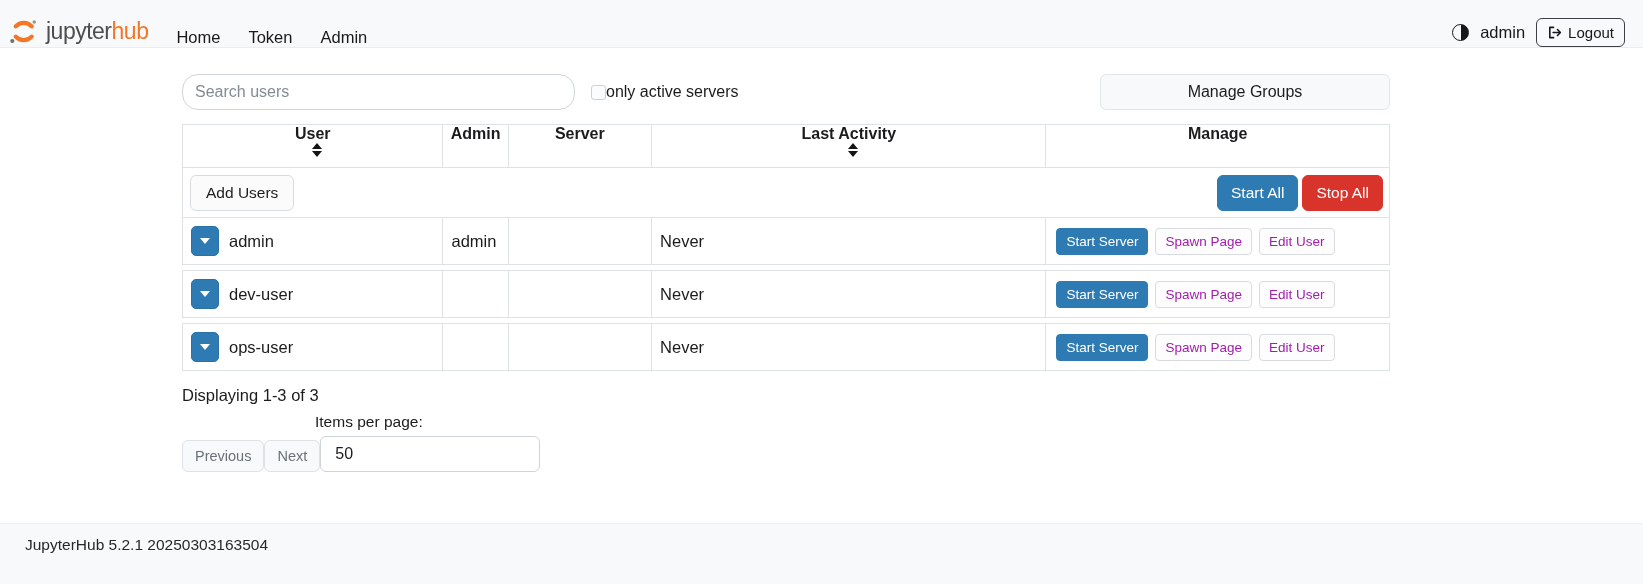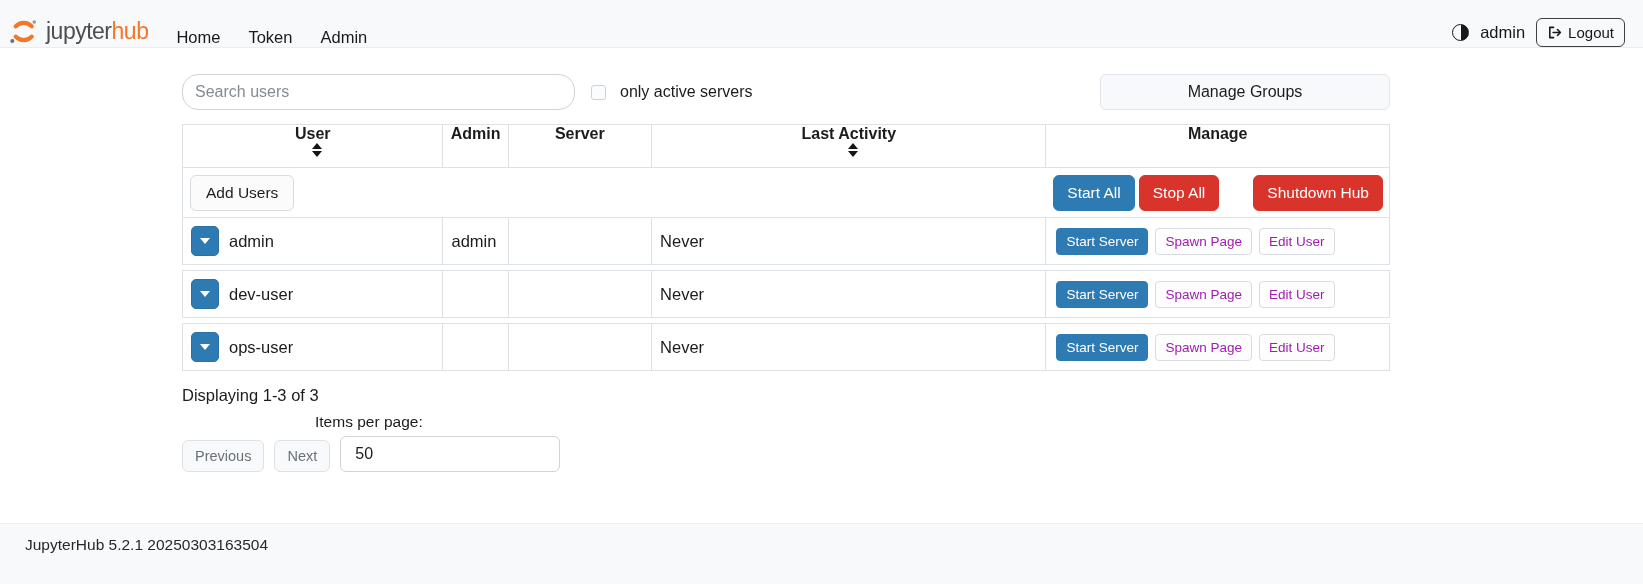--- a/index.html
+++ b/index.html
@@ -46,21 +46,21 @@
   }
 
   
   .main { margin-left: 182px; width: 1208px; }
   .controls-row { margin-top: 26px; display: flex; align-items: center; }
   .search-input {
     width: 393px; height: 36px; border: 1px solid #ced4da; border-radius: 16px;
     padding: 0 12px; font-size: 16px; font-family: inherit; color: #1c1c1e;
   }
   .search-input::placeholder { color: #848b92; }
-  .active-filter { display: flex; align-items: center; gap: 14px; margin-left: 16px; cursor: pointer; }
+  .active-filter { display: flex; align-items: center; gap: 0; margin-left: 16px; cursor: pointer; }
   .active-filter input {
     appearance: none; -webkit-appearance: none;
     width: 15px; height: 15px; border: 1px solid #ccd2d8; border-radius: 3px;
     background: #fbfcfd; cursor: pointer;
   }
   .active-filter-label { font-size: 16px; color: #1c1c1e; }
   .manage-groups-btn {
     margin-left: auto; width: 290px; height: 36px;
     background: #f8f9fa; border: 1px solid #e2e5e9; border-radius: 6px;
     font-size: 16px; color: #1c1c1e; font-family: inherit; cursor: pointer;
@@ -103,21 +103,21 @@
     margin-right: 10px; cursor: pointer; flex: none;
   }
   .caret { width: 0; height: 0; border-left: 5px solid transparent; border-right: 5px solid transparent; border-top: 6px solid #ffffff; }
   .btn-sm { font-size: 13.5px; padding: 5px 9px; border-radius: 4px; font-family: inherit; cursor: pointer; }
   .btn-sm.blue { background: #2e7bb4; border: 1px solid #2e7bb4; color: #fff; }
   .btn-sm.light { background: #fdfdfd; border: 1px solid #d8dce0; color: #a21caf; }
 
   
   .pagination-summary { margin-top: 15px; font-size: 16.5px; }
   .page-size-label { display: block; margin: 8px 0 5px 133px; font-size: 15.5px; }
-  .pagination-controls { display: flex; align-items: flex-end; gap: 10px; }
+  .pagination-controls { display: flex; align-items: flex-end; }
   .page-btn {
     background: #f8f9fa; border: 1px solid #dee2e6; border-radius: 6px;
     color: #6a7177; font-size: 14.5px; padding: 7px 12px; font-family: inherit; cursor: pointer;
   }
   .page-size-input {
     width: 220px; height: 36px; border: 1px solid #ced4da; border-radius: 6px;
     font-size: 16px; padding: 4px 14px; font-family: inherit; color: #1c1c1e;
   }
 
   
@@ -196,21 +196,20 @@
       </div>
       <div class="th col-actions">
         <span>Manage</span>
       </div>
     </div>
     <div class="toolbar-row">
       <button class="btn add-users-btn">Add Users</button>
       <div class="bulk-group">
         <button class="btn btn-blue">Start All</button>
         <button class="btn btn-red">Stop All</button>
-        <button class="btn btn-red shutdown-btn">Shutdown Hub</button>
       </div>
     </div>
   </div>
 
   <div class="user-row">
     <div class="td col-user">
       <button class="caret-btn">
           <span class="caret"></span>
         </button>
       <span>admin</span>

